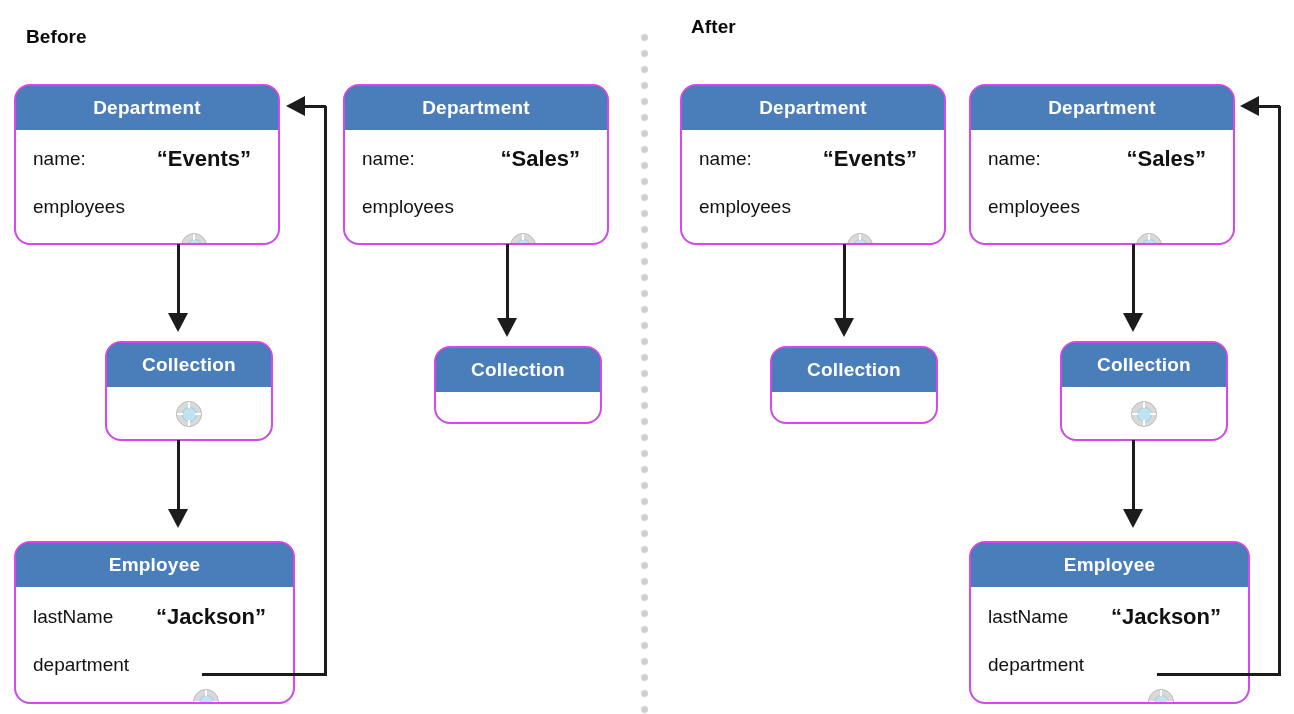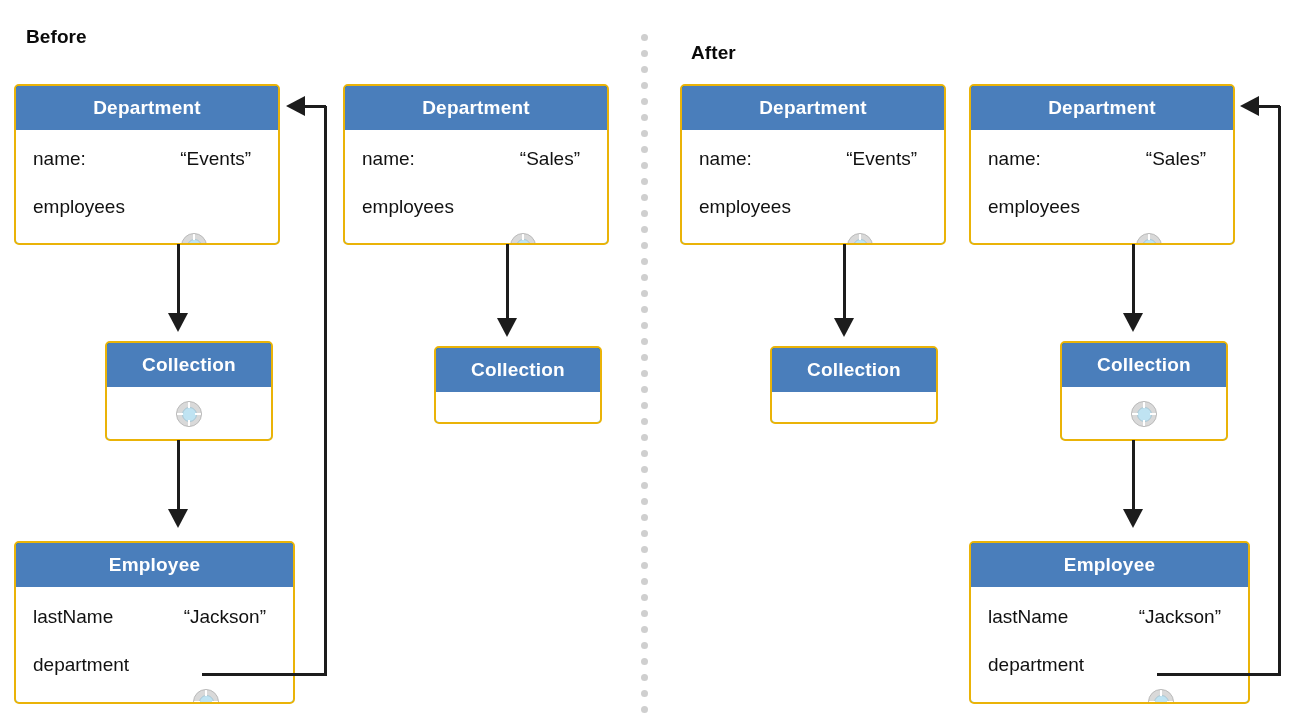--- a/index.html
+++ b/index.html
@@ -19,41 +19,42 @@
   
   .divider{position:absolute;width:7px;}
   .divider i{
     display:block;width:7px;height:7px;border-radius:50%;
     background:#cfcfcf;margin-bottom:9px;
   }
 
   
   .obj{
     position:absolute;box-sizing:border-box;
-    border:2px solid #eab308;border-radius:5px;
+    border:2px solid #d946ef;border-radius:16px;
     background:#15803d;overflow:hidden;
   }
   .obj-title{
     box-sizing:border-box;height:44px;line-height:44px;
     background:#4a7ebb;color:#ffffff;
     font-size:19px;font-weight:bold;text-align:center;
     letter-spacing:.2px;
   }
   .obj-body{position:relative;box-sizing:border-box;background:#ffffff;}
   .row{
     position:absolute;left:0;right:12px;height:30px;
     display:flex;align-items:center;
   }
   .row .key{
     position:absolute;left:17px;font-size:19px;color:#111111;
     white-space:nowrap;
   }
   .row .val{
-    position:absolute;right:15px;font-size:19px;color:#111111;
+    position:absolute;right:15px;font-size:22px;color:#111111;
     white-space:nowrap;
+    font-weight:bold;
   }
 
   
   .socket{
     position:absolute;width:26px;height:26px;border-radius:50%;
     background:#d9d9d9;border:1px solid #b9b9b9;
     box-sizing:border-box;
   }
   .socket::before{
     content:"";position:absolute;left:50%;top:50%;
@@ -84,21 +85,21 @@
     border-top:10px solid transparent;border-bottom:10px solid transparent;
     border-right:19px solid #1c1c1c;
   }
 </style>
 </head>
 <body>
 
 <div class="stage">
 
   <div class="caption" style="left:26px;top:10px;">Before</div>
-  <div class="caption" style="left:691px;top:26px;">After</div>
+  <div class="caption" style="left:691px;top:0;">After</div>
 
   <div class="divider" id="divider" style="left:641px;top:18px;height:690px;">
       <i style="background: rgb(207, 207, 207);"></i>
       <i style="background: rgb(207, 207, 207);"></i>
       <i style="background: rgb(207, 207, 207);"></i>
       <i style="background: rgb(207, 207, 207);"></i>
       <i style="background: rgb(207, 207, 207);"></i>
       <i style="background: rgb(207, 207, 207);"></i>
       <i style="background: rgb(207, 207, 207);"></i>
       <i style="background: rgb(207, 207, 207);"></i>

